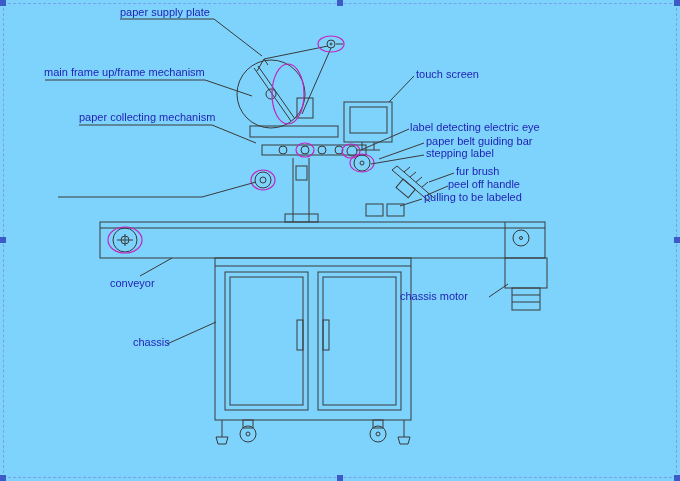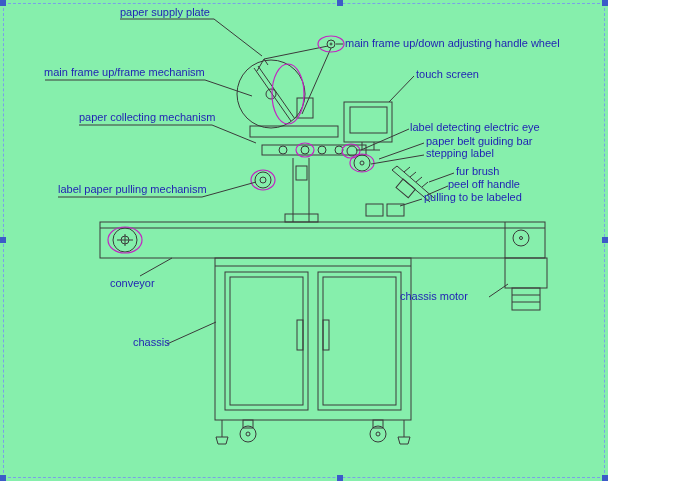--- a/index.html
+++ b/index.html
@@ -5,21 +5,21 @@
   :root{
     --label-text:#1f1fb4;
     --line:#3a3a3a;
     --highlight:#c324c3;
     --frame-dash:#7aa0e8;
     --handle:#3c5bc8;
   }
   *{box-sizing:border-box;}
   html,body{margin:0;padding:0;background:#fff;}
   .stage{
-    position:relative;width:608px;height:481px;background:#86efac;overflow:hidden;
+    position:relative;width:680px;height:481px;background:#7dd3fc;overflow:hidden;
     font-family:"Liberation Sans", sans-serif;
   }
   .frame{position:absolute;inset:3px;border:1px dashed var(--frame-dash);pointer-events:none;}
   .h{position:absolute;width:6px;height:6px;background:var(--handle);}
   .h.tl{left:0;top:0}.h.tm{left:337px;top:0}.h.tr{right:0;top:0}
   .h.ml{left:0;top:237px}.h.mr{right:0;top:237px}
   .h.bl{left:0;bottom:0}.h.bm{left:337px;bottom:0}.h.br{right:0;bottom:0}
   svg.drawing{position:absolute;left:0;top:0;}
   .ln{stroke:var(--line);fill:none;stroke-width:1;}
   .ld polyline{stroke:var(--line);fill:none;stroke-width:1;}
@@ -144,31 +144,29 @@
         <polyline points="422,199 400,206"></polyline>
         <polyline points="58,197 202,197 256,182"></polyline>
         <polyline points="140,276 172,258"></polyline>
         <polyline points="489,297 508,284"></polyline>
         <polyline points="167,344 216,322"></polyline>
       </g>
     </g>
   </svg>
 
   <div class="lbl" style="left:120px;top:6px">paper supply plate</div>
-  <div class="lbl" style="left:345px;top:37px">main frame up/down adjusting handle wheel</div>
   <div class="lbl" style="left:44px;top:66px">main frame up/frame mechanism</div>
   <div class="lbl" style="left:416px;top:68px">touch screen</div>
   <div class="lbl" style="left:410px;top:121px">label detecting electric eye</div>
   <div class="lbl" style="left:79px;top:111px">paper collecting mechanism</div>
   <div class="lbl" style="left:426px;top:135px">paper belt guiding bar</div>
   <div class="lbl" style="left:426px;top:147px">stepping label</div>
   <div class="lbl" style="left:456px;top:165px">fur brush</div>
   <div class="lbl" style="left:448px;top:178px">peel off handle</div>
   <div class="lbl" style="left:424px;top:191px">pulling to be labeled</div>
-  <div class="lbl" style="left:58px;top:183px">label paper pulling mechanism</div>
   <div class="lbl" style="left:110px;top:277px">conveyor</div>
   <div class="lbl" style="left:400px;top:290px">chassis motor</div>
   <div class="lbl" style="left:133px;top:336px">chassis</div>
 
   <div class="frame"></div>
   <div class="h tl"></div>
   <div class="h tm"></div>
   <div class="h tr"></div>
   <div class="h ml"></div>
   <div class="h mr"></div>

